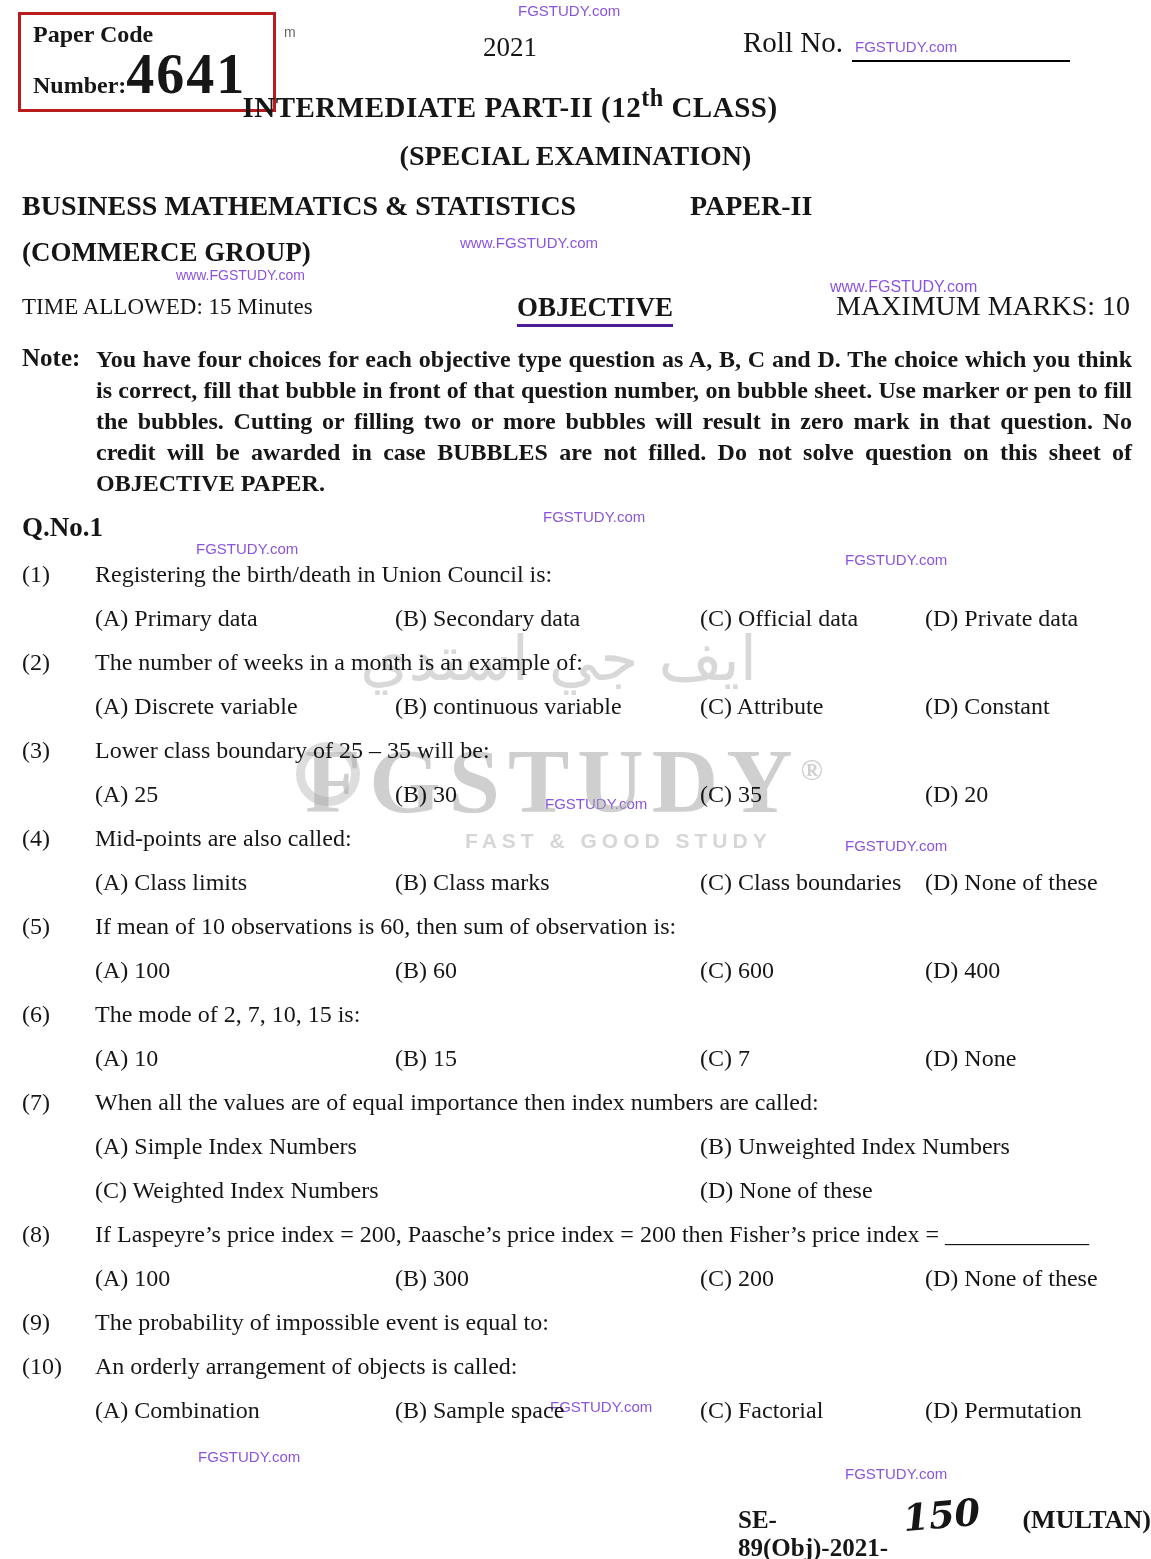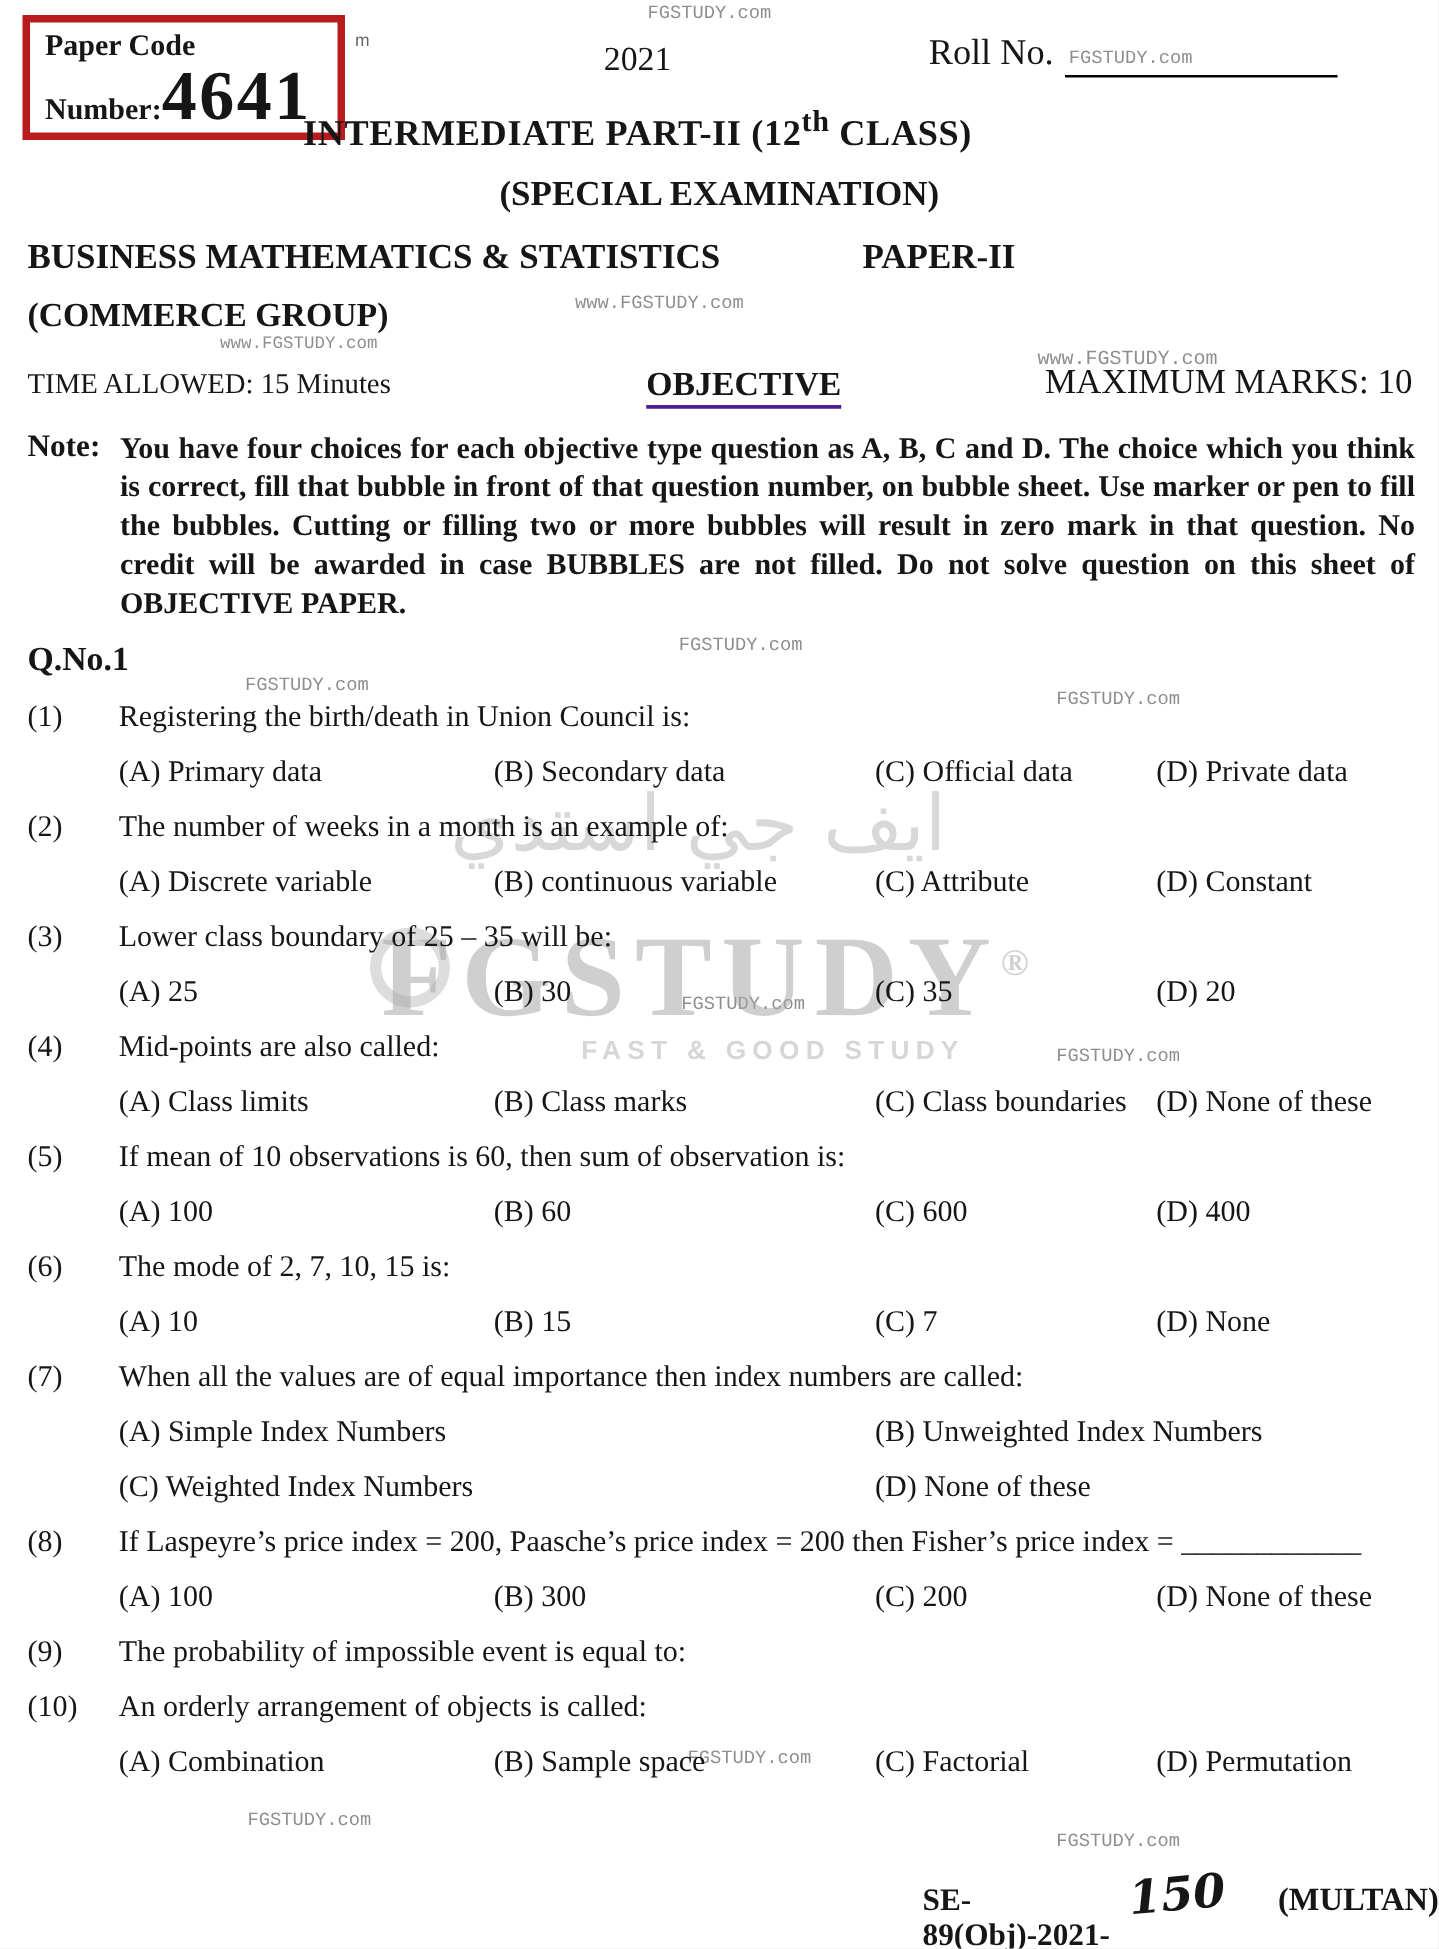--- a/index.html
+++ b/index.html
@@ -11,22 +11,22 @@
     margin: 0 auto;
     background: #ffffff;
     overflow: hidden;
     font-family: "Liberation Serif", serif;
     color: #161616;
   }
 
   
   .wm {
     position: absolute;
-    font-family: Liberation Mono, monospace;
-    color: #737373;
+    font-family: Liberation Sans, sans-serif;
+    color: #6d28d9;
     opacity: .8;
     font-size: 15px;
     z-index: 1;
     white-space: nowrap;
   }
   .wm.sm { font-size: 14px; }
   .wm.md { font-size: 16px; }
   .wm-brand {
     position: absolute;
     left: 305px; top: 735px;
@@ -69,21 +69,21 @@
     color: #bfbfbf;
     opacity: .6;
     letter-spacing: 4px;
   }
 
   
   .code-box {
     position: absolute;
     left: 18px; top: 12px;
     width: 258px; height: 100px;
-    border: 6px solid #b91c1c;
+    border: 3px solid #b91c1c;
     padding: 6px 10px 4px 12px;
     z-index: 2;
   }
   .code-box .label { font-size: 24px; font-weight: bold; }
   .code-box .num-row { display: flex; align-items: baseline; margin-top: 0px; }
   .code-box .num-label { font-size: 24px; font-weight: bold; }
   .code-box .num-value { font-size: 56px; font-weight: bold; line-height: .95; letter-spacing: 2px; }
   .stray { position: absolute; left: 284px; top: 24px; font-family: "Liberation Sans", sans-serif; font-size: 14px; color: #666; z-index: 2; }
 
   .year { position: absolute; left: 425px; top: 32px; width: 170px; text-align: center; font-size: 27px; z-index: 2; }

